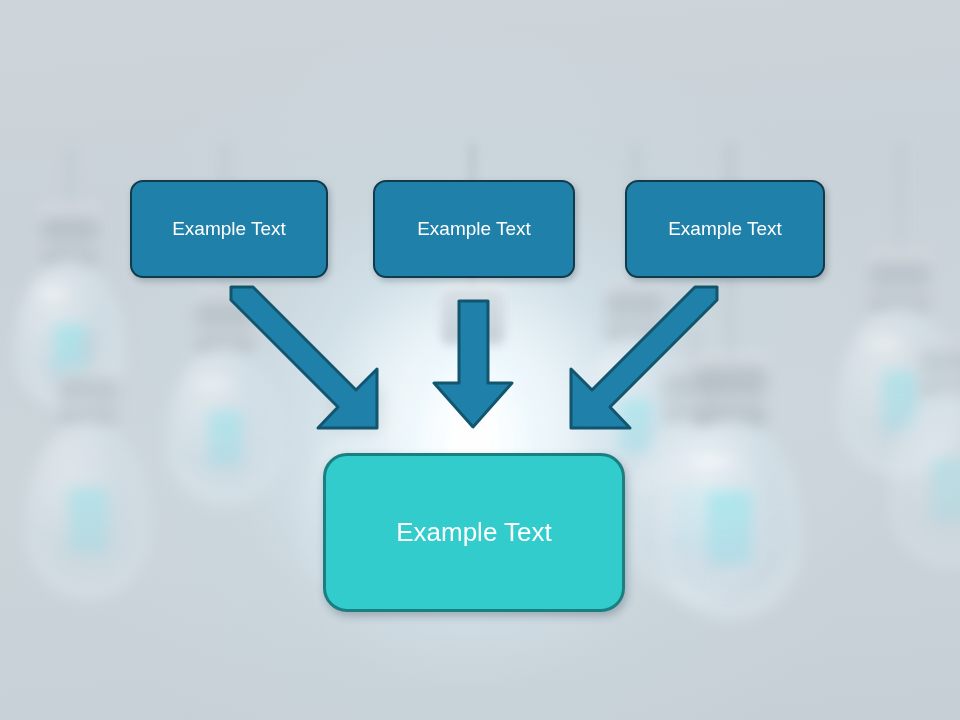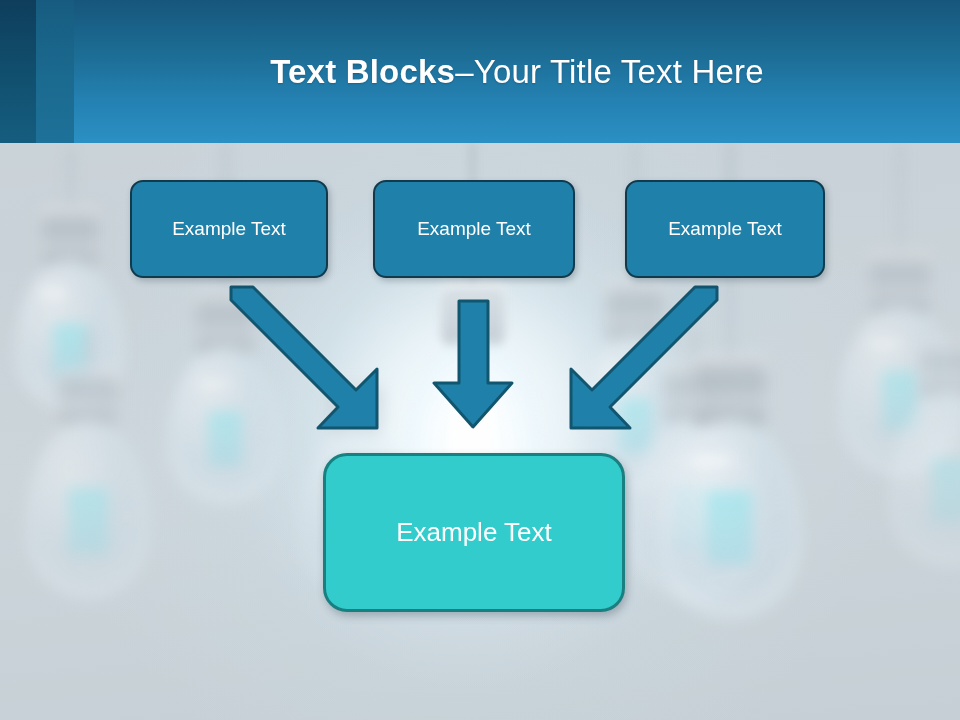--- a/index.html
+++ b/index.html
@@ -221,29 +221,20 @@
       <div class="filament" style="width:38px; margin-left:-19px; top:118px; height:64px;"></div>
     </div>
 
     <div class="bulb" style="left:290px; top:380px; width:130px; height:320px; opacity:0.4;">
       <div class="cap" style="width:60px; margin-left:-30px; top:0px; height:54px;"></div>
       <div class="glass" style="width:116px; margin-left:-58px; top:48px; height:166px;"></div>
       <div class="filament" style="width:34px; margin-left:-17px; top:110px; height:60px;"></div>
     </div>
   </div>
 
-  <div id="header">
-    <div id="header-band-dark"></div>
-    <div id="header-band-mid"></div>
-    <div id="title">
-      <span class="t-bold">Text Blocks</span>
-        <span class="t-reg"> – </span>
-        <span class="t-reg">Your Title Text Here</span>
-    </div>
-  </div>
 
   <svg id="arrows" viewBox="0 0 960 720">
 
     <g>
       <polygon points="231,287 253,287 356,390 377,369 377,428 318,428 338,407 231,300" fill="#1f80a9" stroke="#12556e" stroke-width="3" stroke-linejoin="round"></polygon>
     </g>
 
     <g>
       <polygon points="459,301 488,301 488,383 512,383 473,427 434,383 459,383" fill="#1f80a9" stroke="#12556e" stroke-width="3" stroke-linejoin="round"></polygon>
     </g>

